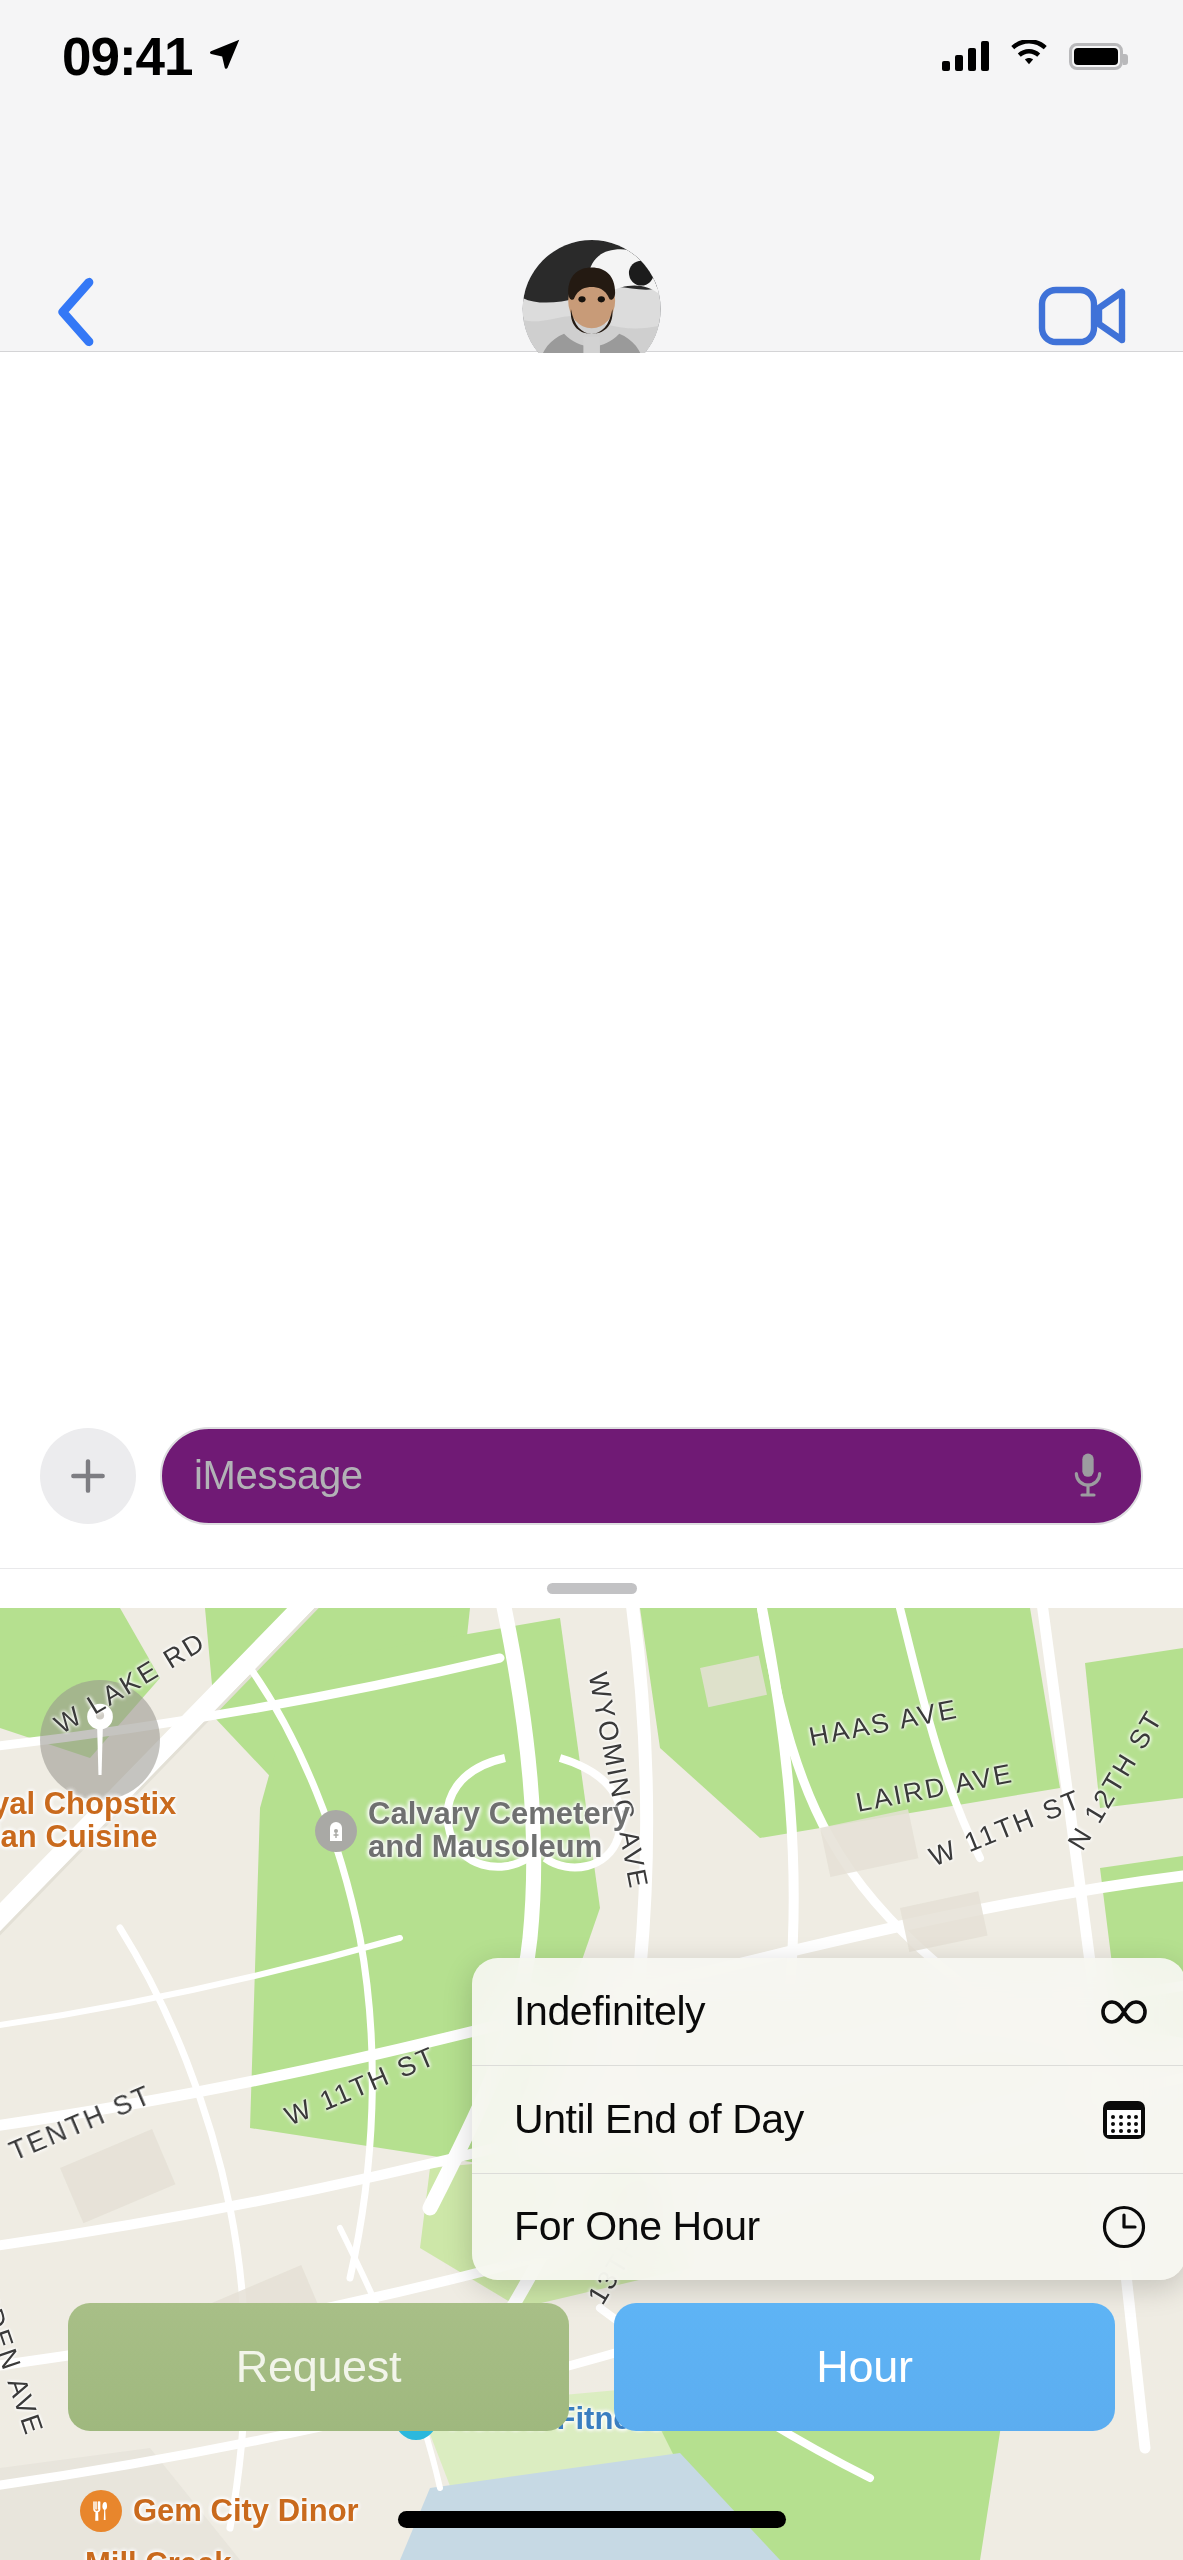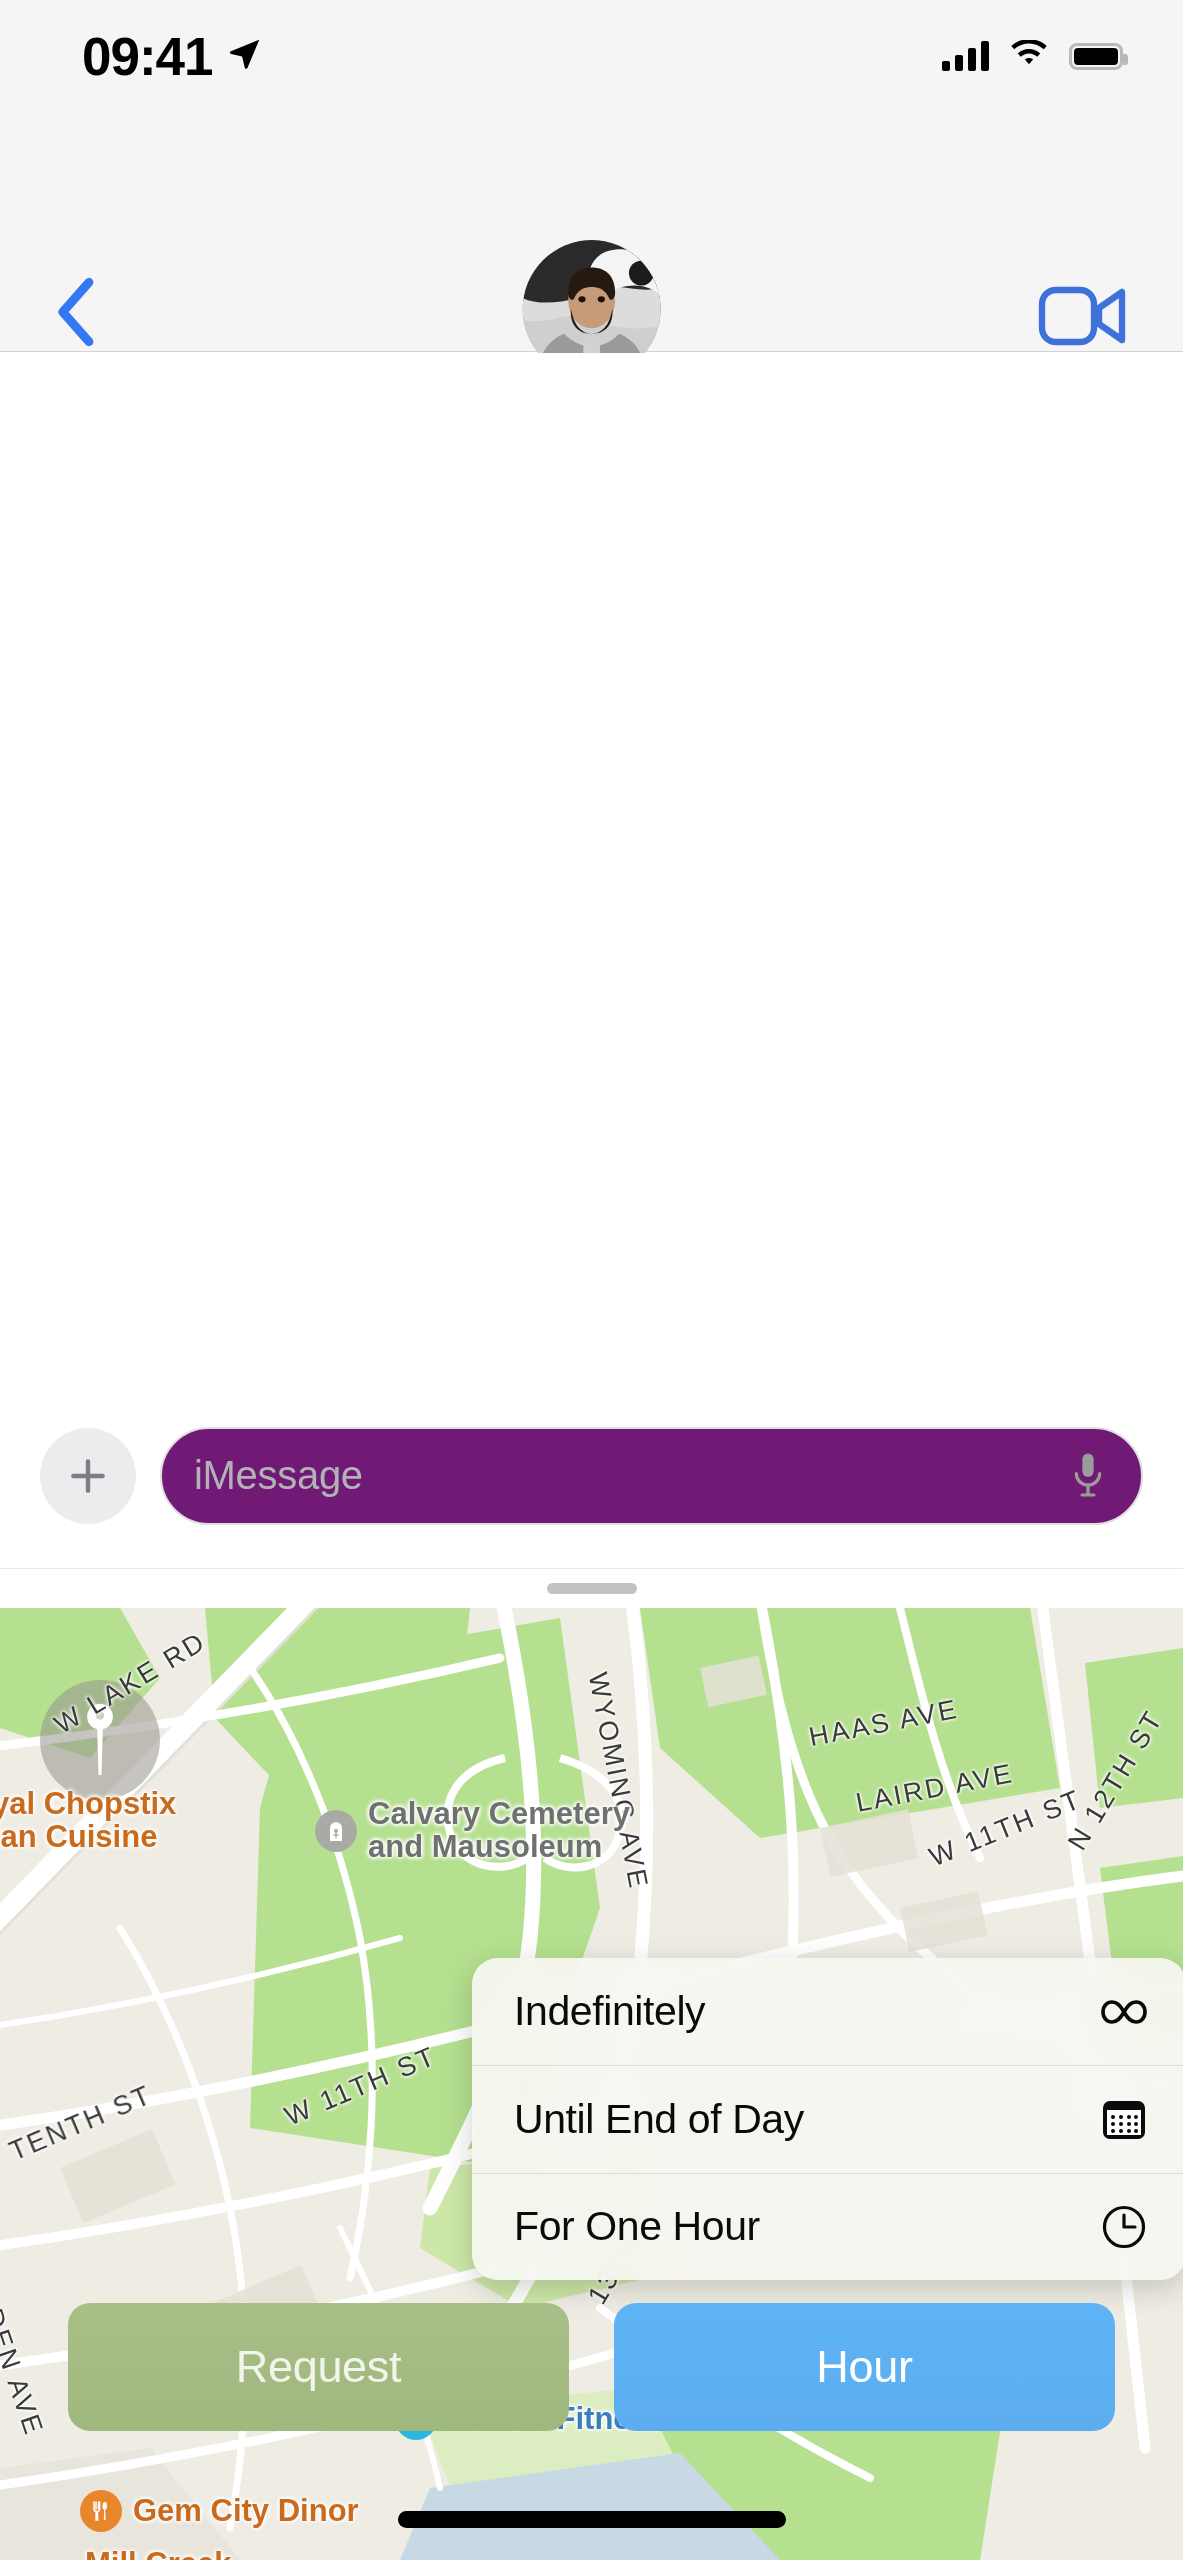--- a/index.html
+++ b/index.html
@@ -7,21 +7,21 @@
     width:1183px; height:2560px; overflow:hidden;
     font-family:"Liberation Sans", sans-serif;
     background:#ffffff;
   }
   .phone{ position:relative; width:1183px; height:2560px; overflow:hidden; background:#fff; }
 
   
   .statusbar{
     position:absolute; top:0; left:0; width:1183px; height:112px;
     background:#f5f5f6; display:flex; align-items:center;
-    justify-content:space-between; padding:0 60px 0 82px;
+    justify-content:space-between; padding:0 60px 0 62px;
   }
   .sb-left{ display:flex; align-items:center; gap:14px; }
   .sb-time{ font-size:53px; font-weight:600; letter-spacing:-1px; color:#000; }
   .sb-right{ display:flex; align-items:center; gap:21px; }
   .bars{ display:flex; align-items:flex-end; gap:5px; height:30px; }
   .bars i{ display:block; width:8px; background:#000; border-radius:2px; }
   .bars i:nth-child(1){ height:10px; }
   .bars i:nth-child(2){ height:16px; }
   .bars i:nth-child(3){ height:23px; }
   .bars i:nth-child(4){ height:30px; }

